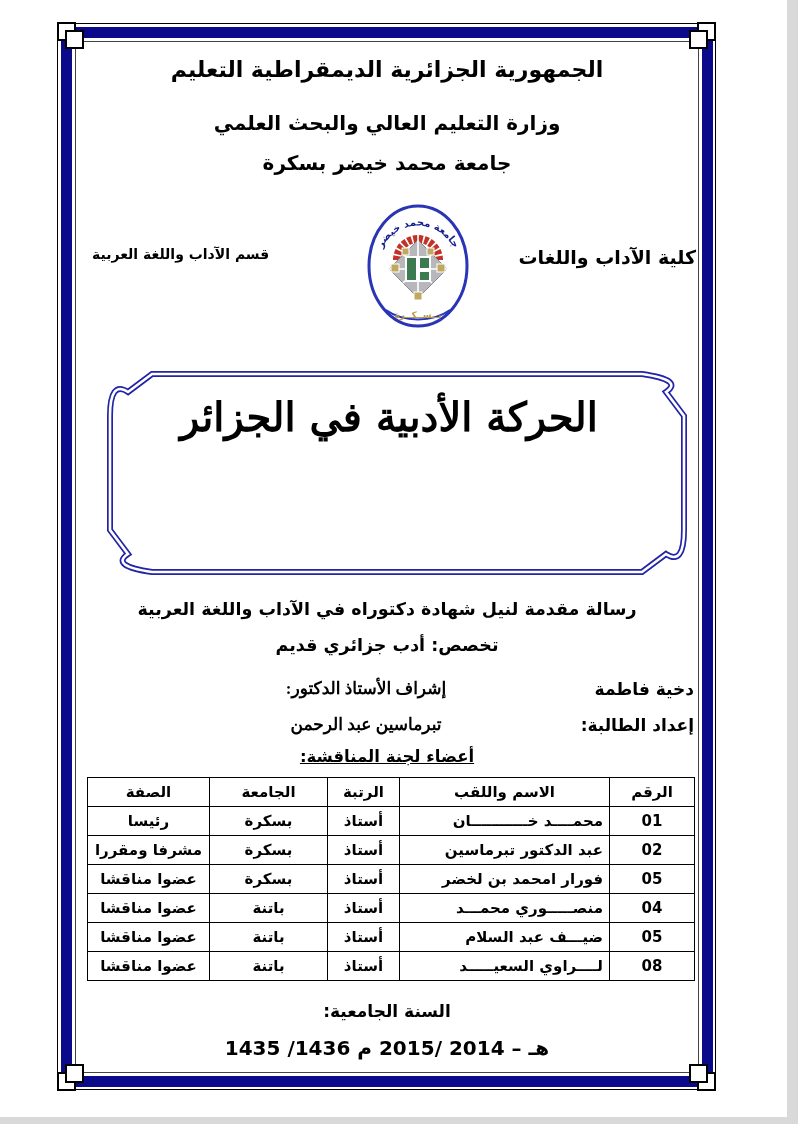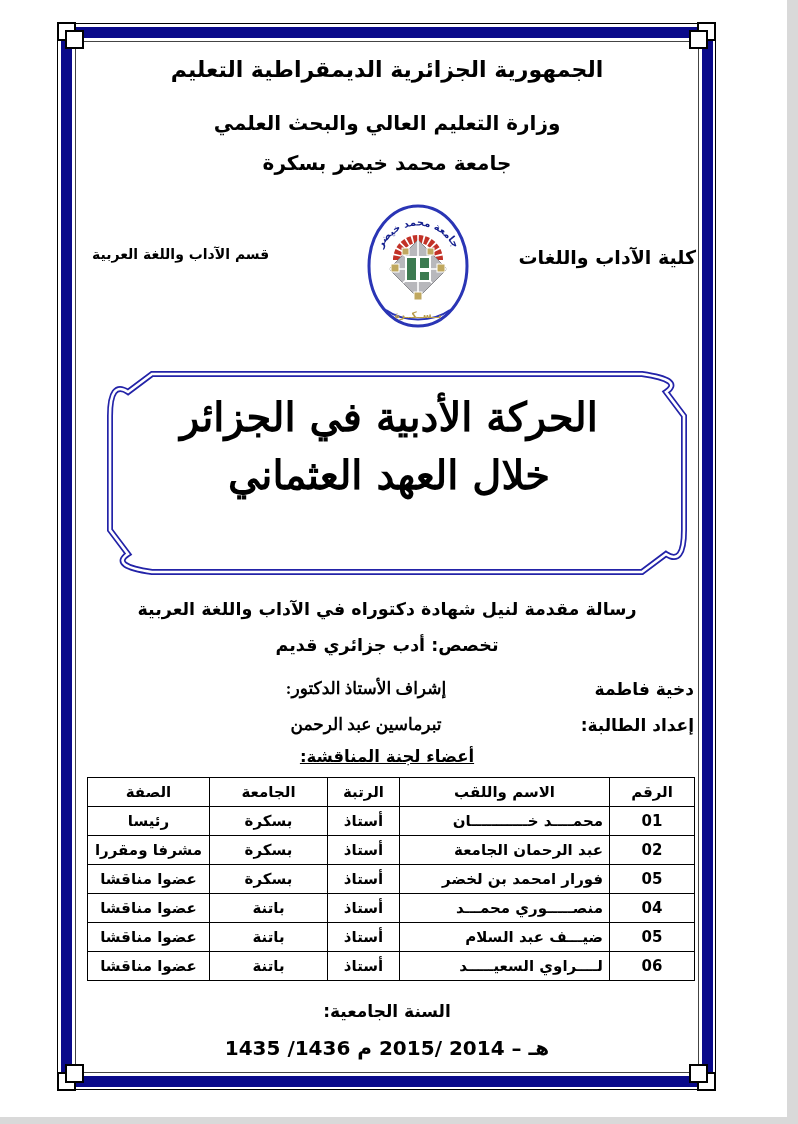--- a/index.html
+++ b/index.html
@@ -114,21 +114,20 @@
              Q 580,12 562,24 Q 580,48 580,48
              L 580,162
              Q 580,198 562,186 Q 538,204 538,204
              L 48,204
              Q 6,198 24,186 Q 6,162 6,162
              Z" fill="none" stroke="#ffffff" stroke-width="2.6"></path>
   </svg>
 </div>
 <div class="abs titletext">
   <div>الحركة الأدبية في الجزائر</div>
-  <div>خلال العهد العثماني</div>
 </div>
 
 <div class="abs center-line statement">رسالة مقدمة لنيل شهادة دكتوراه في الآداب واللغة العربية</div>
 <div class="abs center-line specialty">تخصص: أدب جزائري قديم</div>
 
 <div class="abs prepared">
   <div>دخية فاطمة</div>
   <div>إعداد الطالبة:</div>
 </div>
 <div class="abs supervisor">
@@ -159,21 +158,21 @@
     <tbody id="committee-body">
         <tr>
           <td>01</td>
           <td class="name-cell">محمــــد خـــــــــــان</td>
           <td>أستاذ</td>
           <td>بسكرة</td>
           <td>رئيسا</td>
         </tr>
         <tr>
           <td>02</td>
-          <td class="name-cell">عبد الرحمان الجامعة</td>
+          <td class="name-cell">عبد الدكتور تبرماسين</td>
           <td>أستاذ</td>
           <td>بسكرة</td>
           <td>مشرفا ومقررا</td>
         </tr>
         <tr>
           <td>05</td>
           <td class="name-cell">فورار امحمد بن لخضر</td>
           <td>أستاذ</td>
           <td>بسكرة</td>
           <td>عضوا مناقشا</td>
@@ -186,21 +185,21 @@
           <td>عضوا مناقشا</td>
         </tr>
         <tr>
           <td>05</td>
           <td class="name-cell">ضيـــف عبد السلام</td>
           <td>أستاذ</td>
           <td>باتنة</td>
           <td>عضوا مناقشا</td>
         </tr>
         <tr>
-          <td>06</td>
+          <td>08</td>
           <td class="name-cell">لــــراوي السعيـــــد</td>
           <td>أستاذ</td>
           <td>باتنة</td>
           <td>عضوا مناقشا</td>
         </tr>
       </tbody>
   </table>
 </div>
 
 <div class="abs center-line footer-label">السنة الجامعية:</div>

